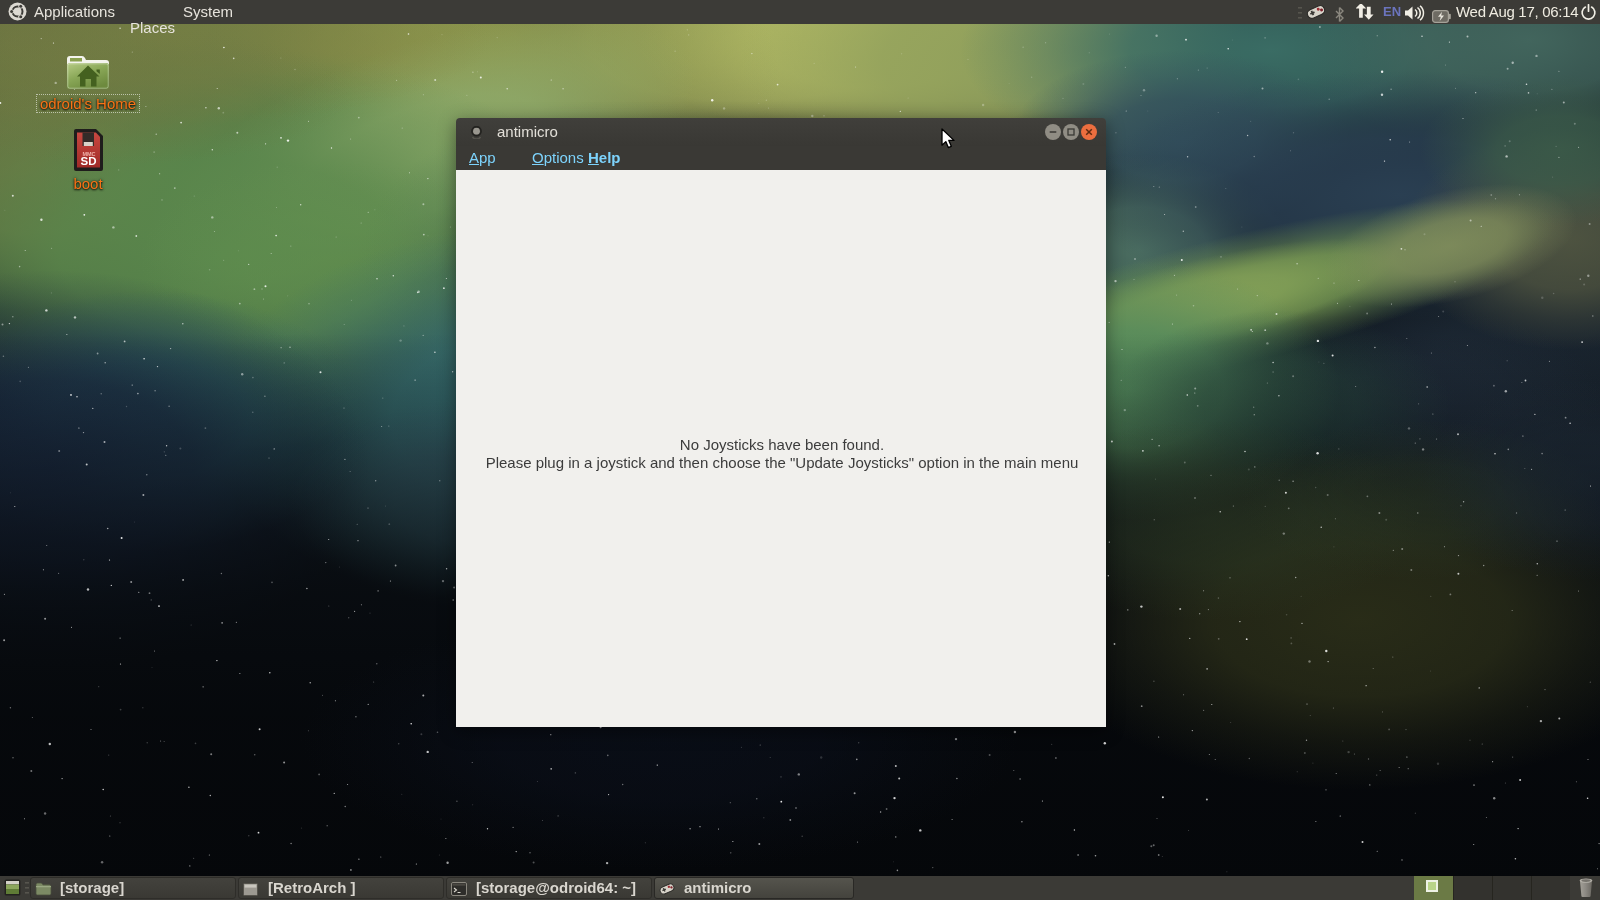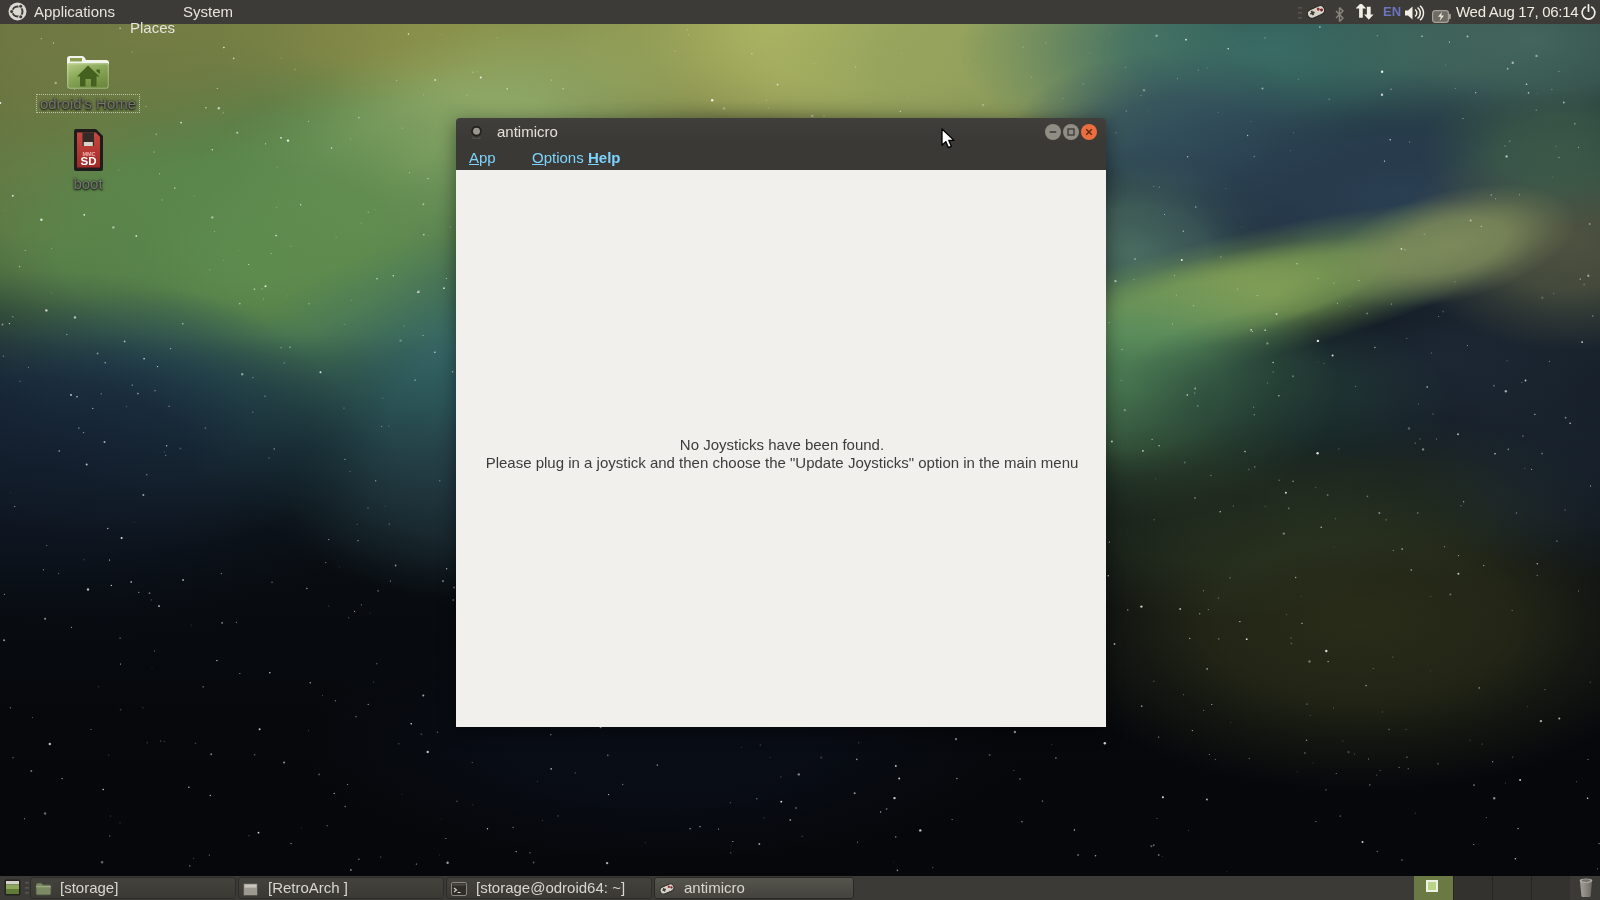--- a/index.html
+++ b/index.html
@@ -3,23 +3,23 @@
 <style>
 *{margin:0;padding:0;box-sizing:border-box;}
 html,body{width:1600px;height:900px;overflow:hidden;font-family:"Liberation Sans",sans-serif;background:#0a0e11;}
 #wall{position:absolute;left:0;top:0;}
 .panel{position:absolute;left:0;top:0;width:1600px;height:24px;background:#3c3b37;color:#e6e3dc;font-size:15px;z-index:10;}
 .panel .item{position:absolute;top:0;height:29px;line-height:24px;}
 .taskbar{position:absolute;left:0;top:876px;width:1600px;height:24px;background:#3b3a36;z-index:10;}
 .tbtn{position:absolute;top:1px;height:22px;border-radius:3px;background:linear-gradient(#43423d,#3a3934);border:1px solid #2e2d29;color:#d9d6cf;font-size:15px;line-height:20px;white-space:nowrap;overflow:hidden;}
 .tbtn.active{background:linear-gradient(#55544d,#44433d);border-color:#292825;}
 .tbtn .ti{position:absolute;left:4px;top:3px;}
-.tbtn .tt{position:absolute;left:29px;top:0;}
+.tbtn .tt{position:absolute;left:29px;top:0;font-weight:bold;}
 .dicon{position:absolute;text-align:center;color:#fff;font-size:15px;z-index:5;}
-.dlabel{color:#737373;text-shadow:0 1px 2px rgba(0,0,0,0.9), 0 0 3px rgba(0,0,0,0.7);white-space:nowrap;}
+.dlabel{color:#f97316;text-shadow:0 1px 2px rgba(0,0,0,0.9), 0 0 3px rgba(0,0,0,0.7);white-space:nowrap;}
 #win{position:absolute;left:456px;top:118px;width:650px;height:609px;z-index:6;border-radius:4px 4px 0 0;box-shadow:0 4px 18px rgba(0,0,0,0.45);}
 #titlebar{position:absolute;left:0;top:0;width:650px;height:28px;background:linear-gradient(#403f3b,#393834);border-radius:4px 4px 0 0;border-bottom:0;}
 #menubar{position:absolute;left:0;top:28px;width:650px;height:24px;background:#3a3935;color:#dedbd4;font-size:15px;}
 #content{position:absolute;left:0;top:52px;width:650px;height:557px;background:#f1f0ed;}
 .wbtn{position:absolute;top:6px;width:16px;height:16px;border-radius:8px;}
 .mtxt{position:absolute;top:3px;color:#7dd3fc;}
 #msg{position:absolute;left:0;top:266px;width:652px;text-align:center;color:#3c3c3c;font-size:15px;line-height:17.5px;}
 </style></head>
 <body>
 <svg id="wall" width="1600" height="900" viewBox="0 0 1600 900">

